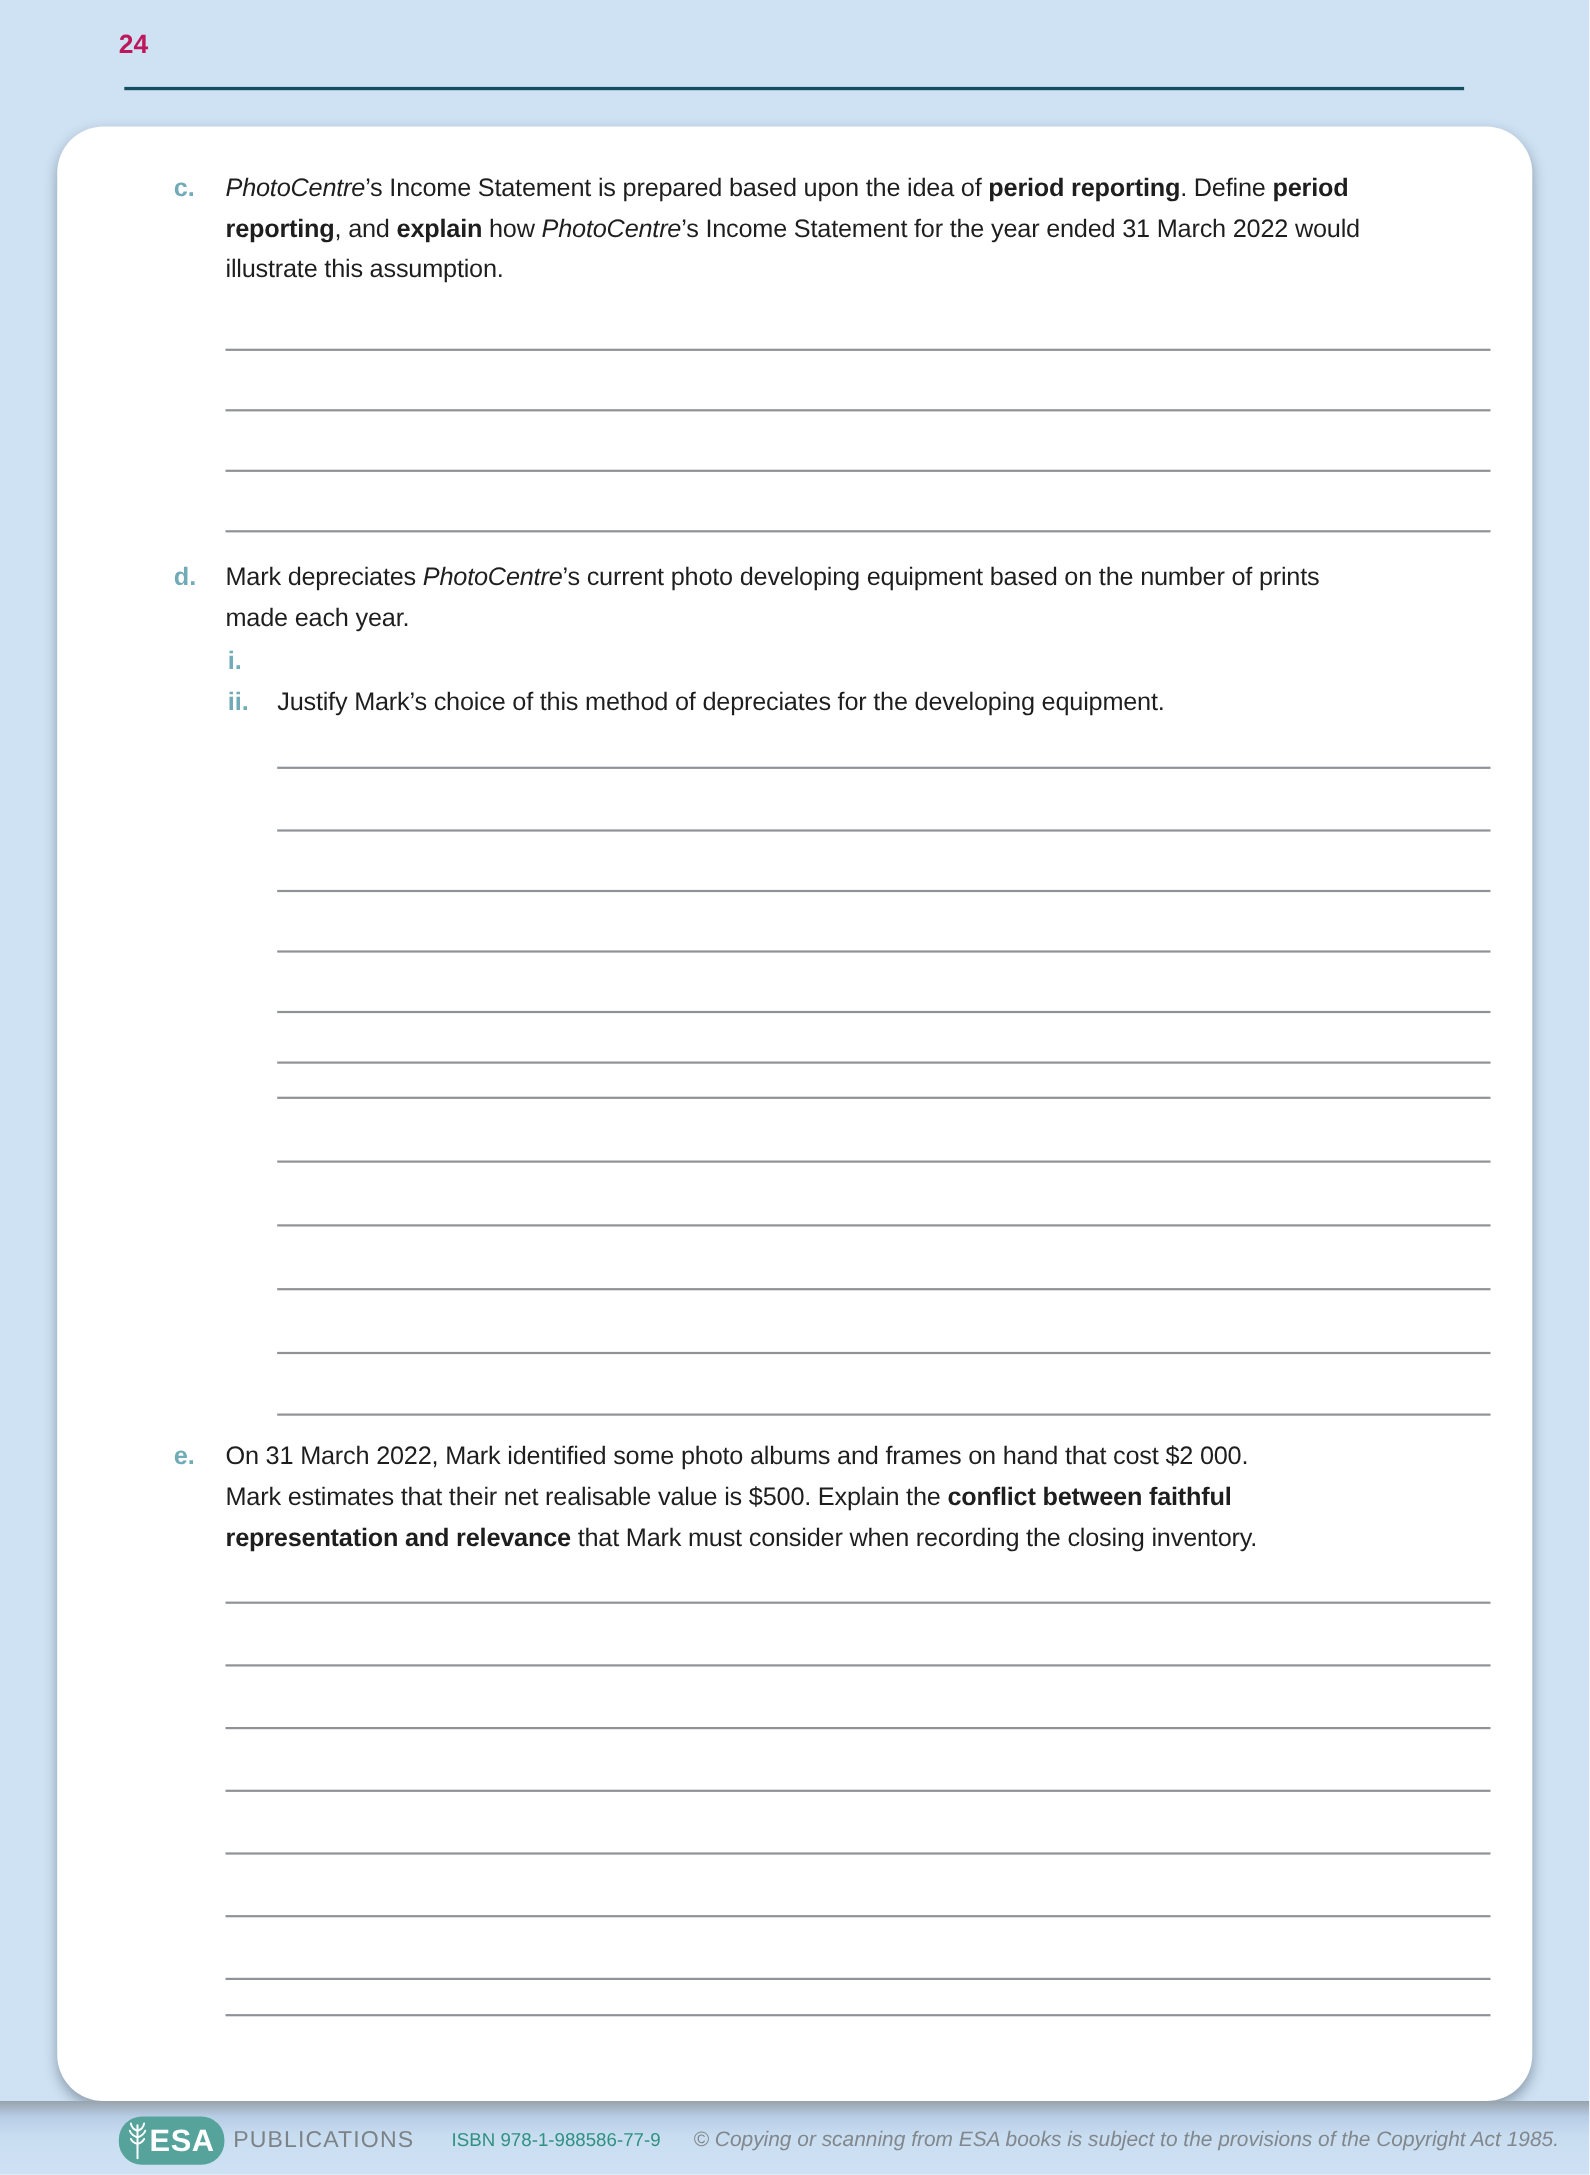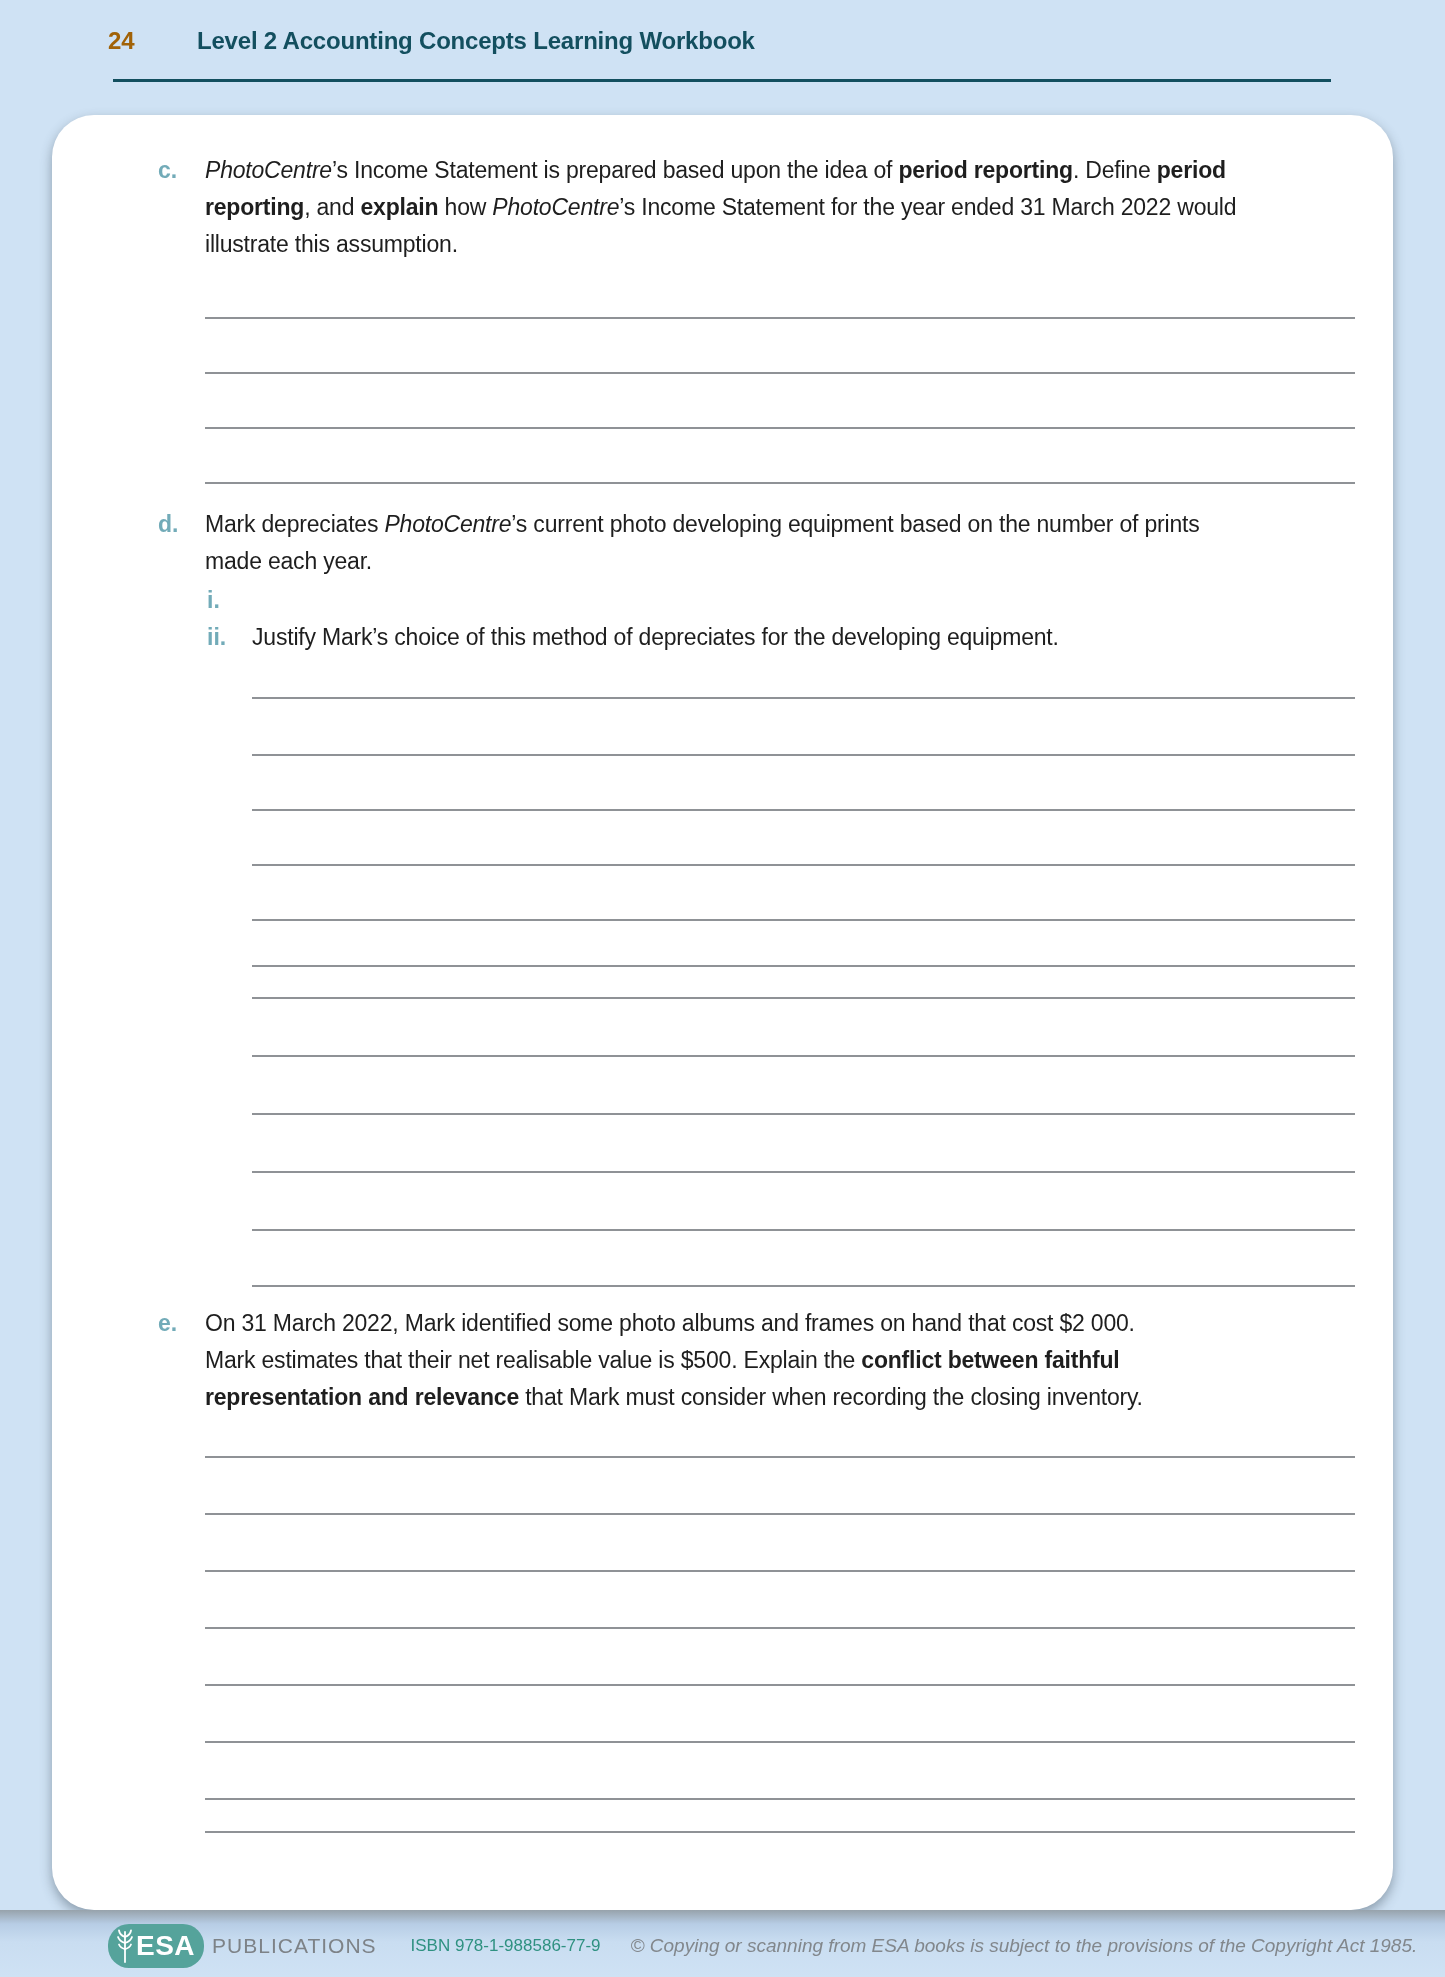--- a/index.html
+++ b/index.html
@@ -7,21 +7,21 @@
     position:relative;
     width:1445px;height:1977px;
     background:#cfe2f4;
     font-family:"Liberation Sans", sans-serif;
     color:#1e1e1e;
     overflow:hidden;
   }
   
   .page-number{
     position:absolute;left:108px;top:27px;
-    font-size:24px;font-weight:bold;color:#a16207;
+    font-size:24px;font-weight:bold;color:#be185d;
   }
   .workbook-title{
     position:absolute;left:197px;top:27px;
     font-size:24px;font-weight:bold;color:#134f5f;
     letter-spacing:-0.2px;margin:0;
   }
   .header-rule{
     position:absolute;left:113px;top:79px;
     width:1218px;height:3px;background:#134f5f;
   }
@@ -99,21 +99,20 @@
   .copyright-text{
     margin-left:30px;color:#82878c;font-size:19px;font-style:italic;
   }
 </style>
 </head>
 <body>
 
 <div class="page">
 
   <div class="page-number">24</div>
-  <h1 class="workbook-title">Level 2 Accounting Concepts Learning Workbook</h1>
   <div class="header-rule"></div>
 
   <div class="card">
 
     <section>
       <div class="q">
         <span class="q-label">c.</span>
         <div class="q-text"><span style="font-style: italic;">PhotoCentre</span><span>’s Income Statement is prepared based upon the idea of </span><span style="font-weight: bold;">period reporting</span><span>. Define </span><span style="font-weight: bold;">period</span><br><span style="font-weight: bold;">reporting</span><span>, and </span><span style="font-weight: bold;">explain</span><span> how </span><span style="font-style: italic;">PhotoCentre</span><span>’s Income Statement for the year ended 31 March 2022 would</span><br><span>illustrate this assumption.</span></div>
       </div>
       <div class="lines lines-c">

